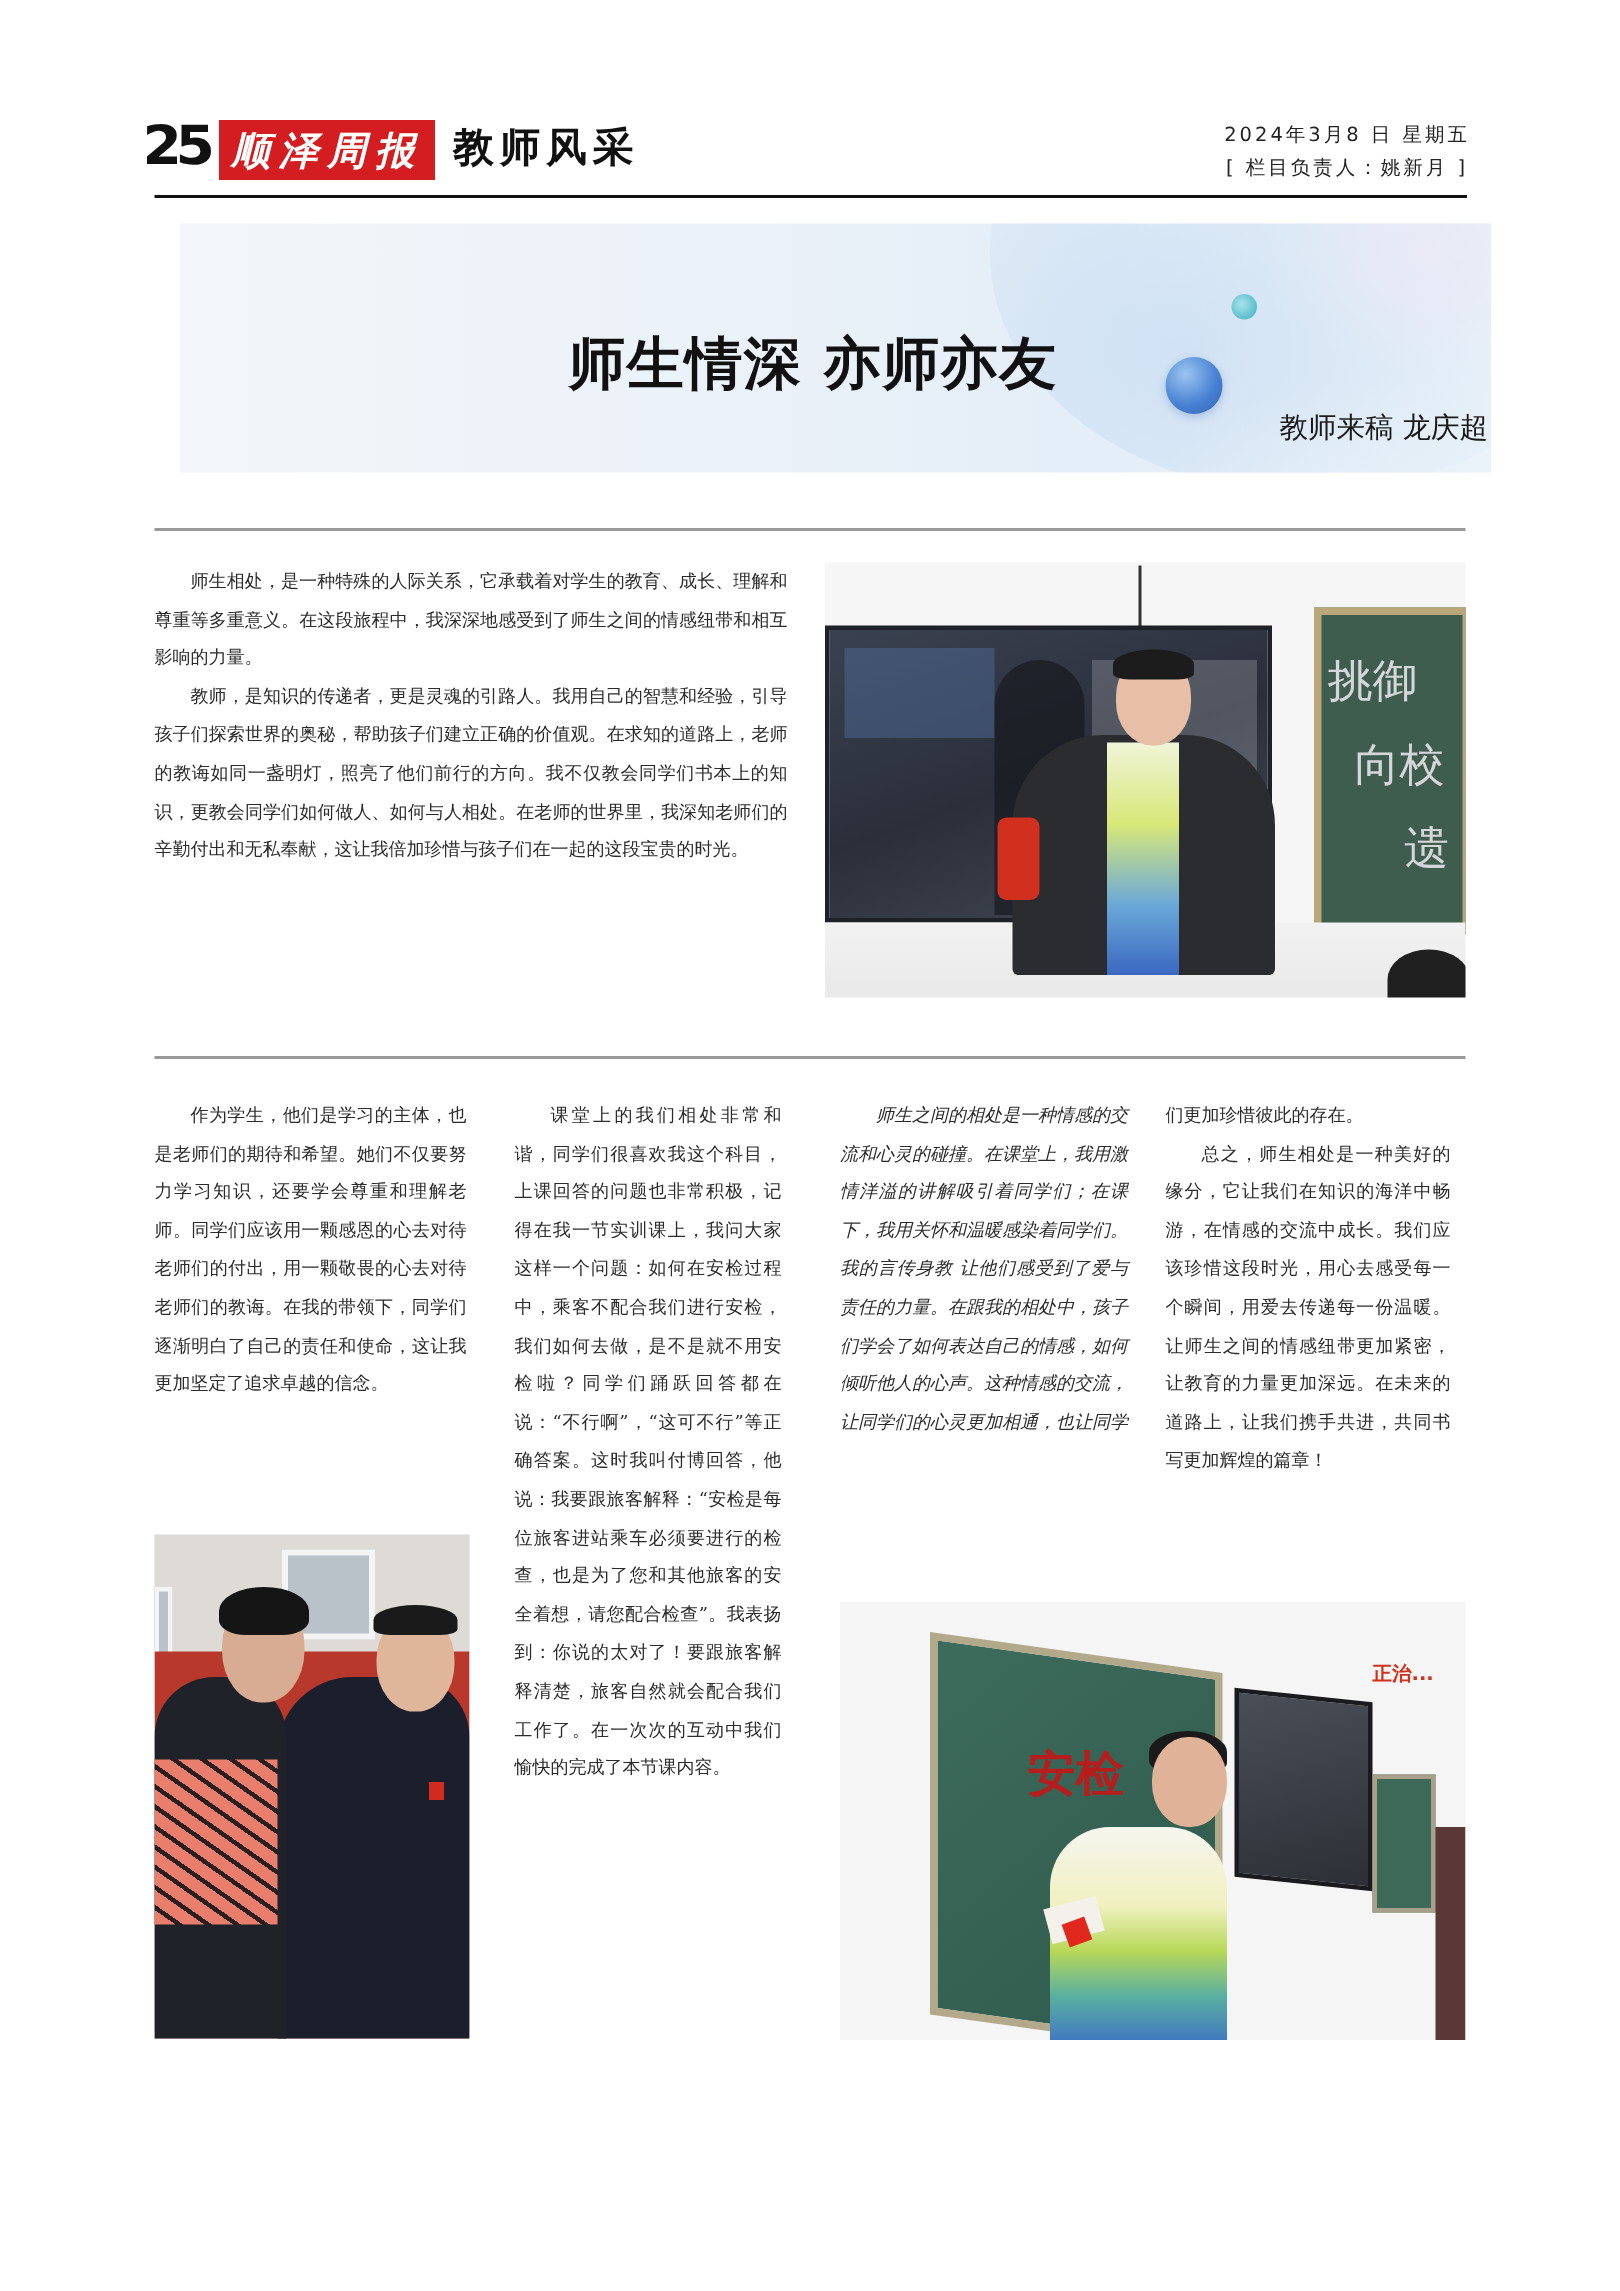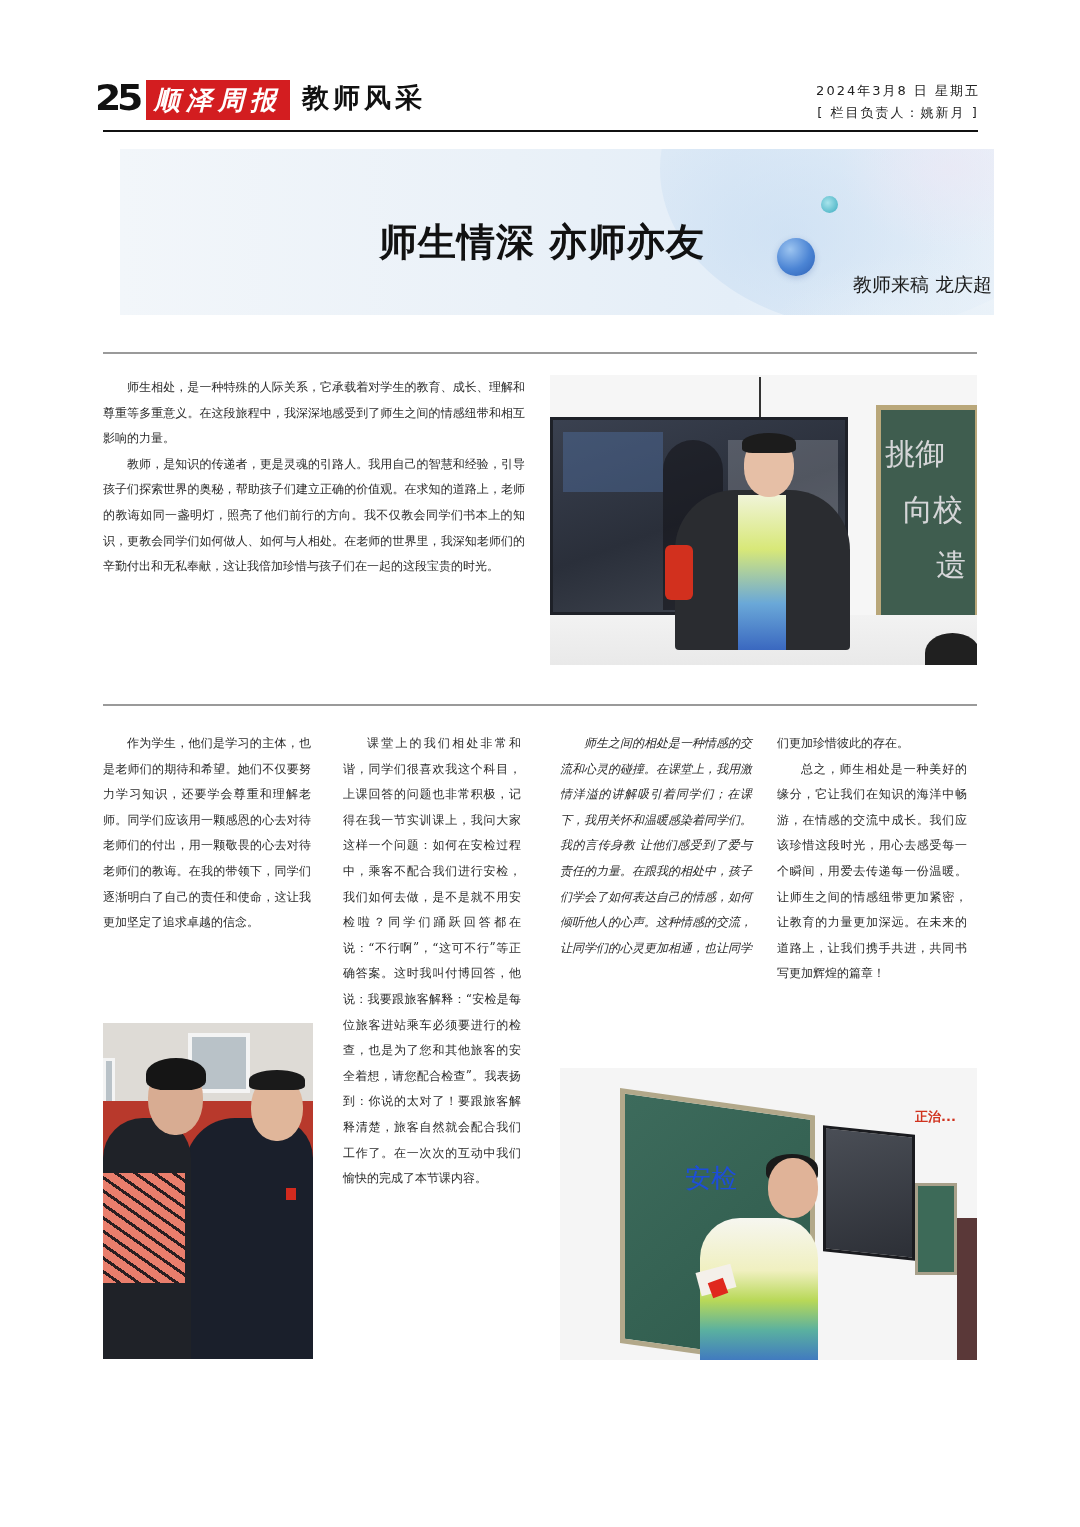--- a/index.html
+++ b/index.html
@@ -76,21 +76,21 @@
   .photo2 .p1head { position: absolute; left: 45px; top: 40px; width: 55px; height: 72px; background: #d8ac92; border-radius: 48%; }
   .photo2 .p1hair { position: absolute; left: 43px; top: 35px; width: 60px; height: 32px; background: #151515; border-radius: 50% 50% 30% 30%; }
   .photo2 .p2body { position: absolute; left: 82px; top: 95px; width: 128px; height: 245px; background: #1a1f2b; border-radius: 50px 40px 0 0; }
   .photo2 .p2head { position: absolute; left: 148px; top: 52px; width: 52px; height: 66px; background: #e0b69a; border-radius: 48%; }
   .photo2 .p2hair { position: absolute; left: 146px; top: 47px; width: 56px; height: 20px; background: #1a1a1a; border-radius: 50% 50% 20% 20%; }
   .photo2 .flag { position: absolute; left: 183px; top: 165px; width: 10px; height: 12px; background: #d22a1e; }
 
   
   .photo3 { left: 560px; top: 1068px; width: 417px; height: 292px; background: #f5f5f5; }
   .photo3 .board { position: absolute; left: 60px; top: 20px; width: 195px; height: 255px; background: linear-gradient(135deg, #3d6b5c, #2e5a4b); border: 5px solid #b2a88a; transform: skewY(8deg); transform-origin: left top; }
-  .photo3 .chalk { position: absolute; left: 125px; top: 93px; color: #1d4ed8; font-family: "DejaVu Sans", sans-serif; font-size: 26px; font-weight: 400; }
+  .photo3 .chalk { position: absolute; left: 125px; top: 93px; color: #b91c1c; font-family: "DejaVu Sans", sans-serif; font-size: 32px; font-weight: 700; }
   .photo3 .tv { position: absolute; left: 263px; top: 62px; width: 92px; height: 126px; background: linear-gradient(160deg, #4a4e56, #2c2f36); border: 3px solid #1a1b1f; transform: skewY(6deg); }
   .photo3 .board2 { position: absolute; left: 355px; top: 115px; width: 42px; height: 92px; background: #3d6a58; border: 3px solid #a8a08a; }
   .photo3 .door { position: absolute; left: 397px; top: 150px; width: 20px; height: 142px; background: #5a3838; }
   .photo3 .banner-red { position: absolute; left: 355px; top: 5px; width: 62px; height: 80px; color: #d0321e; font-family: "DejaVu Sans", sans-serif; font-size: 13px; font-weight: bold; line-height: 18px; margin-top: 35px; }
   .photo3 .body { position: absolute; left: 140px; top: 150px; width: 118px; height: 150px; background: linear-gradient(180deg, #f6f6f0 0%, #f0f0c0 35%, #b8d858 55%, #5ab0a0 75%, #3a6cc8 100%); border-radius: 40px 40px 0 0; }
   .photo3 .head { position: absolute; left: 208px; top: 90px; width: 50px; height: 60px; background: #e0b398; border-radius: 48%; }
   .photo3 .hair { position: absolute; left: 206px; top: 86px; width: 52px; height: 28px; background: #1a1a1a; border-radius: 50% 50% 25% 30%; }
   .photo3 .book { position: absolute; left: 138px; top: 200px; width: 36px; height: 24px; background: #f4f0ea; transform: rotate(-15deg); }
   .photo3 .armpatch { position: absolute; left: 150px; top: 212px; width: 16px; height: 16px; background: #e0281e; transform: rotate(-20deg); }
 </style>

